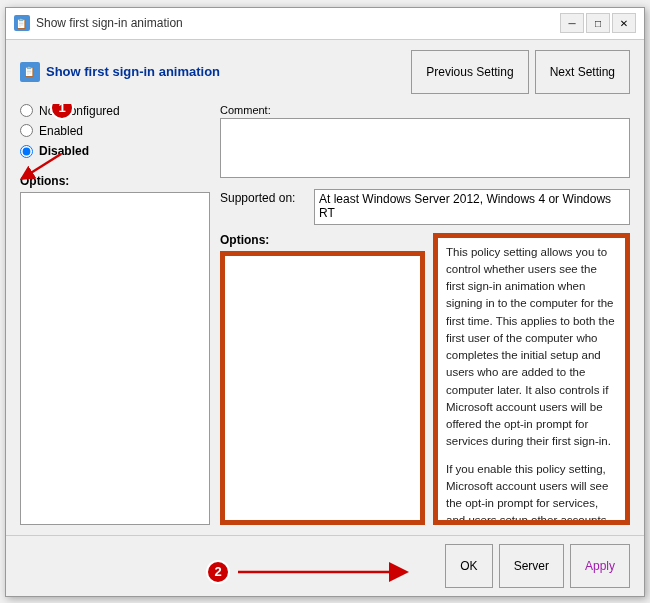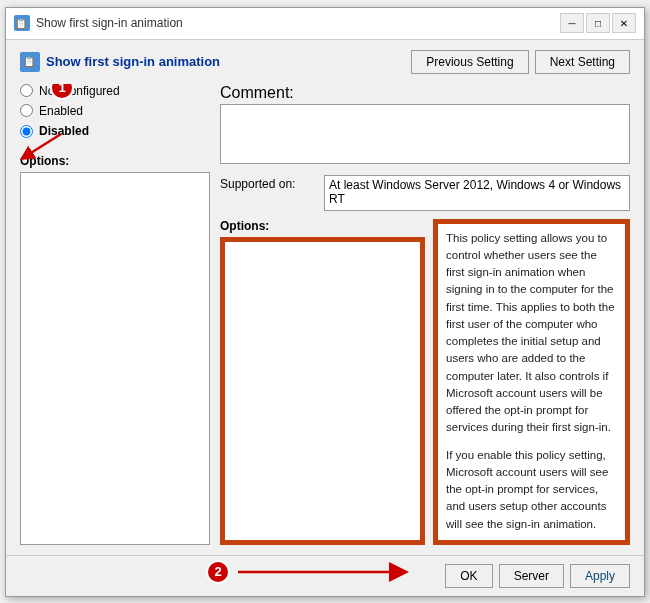--- a/index.html
+++ b/index.html
@@ -102,21 +102,21 @@
     .header-buttons {
       display: flex;
       gap: 6px;
     }
     .btn {
       padding: 4px 14px;
       font-size: 12px;
       background: #f0f0f0;
       border: 1px solid #999;
       cursor: pointer;
-      height: 24px;
+      height: 44px;
       font-family: 'Segoe UI', sans-serif;
     }
     .main-content {
       display: flex;
       flex: 1;
       overflow: hidden;
     }
     .left-panel {
       width: 200px;
       min-width: 200px;
@@ -154,39 +154,39 @@
     .right-panel {
       flex: 1;
       display: flex;
       flex-direction: column;
       overflow: hidden;
     }
     .comment-section {
       margin-bottom: 8px;
     }
     .comment-label {
-      font-size: 16px;
+      font-size: 11px;
       margin-bottom: 2px;
     }
     .comment-box {
       width: 100%;
       height: 60px;
       border: 1px solid #999;
       background: #fff;
       resize: none;
       font-family: 'Segoe UI', sans-serif;
       font-size: 12px;
       padding: 2px 4px;
       overflow-y: scroll;
     }
     .supported-section {
       display: flex;
       align-items: flex-start;
       margin-bottom: 8px;
-      gap: 14px;
+      gap: 4px;
     }
     .supported-label {
       font-size: 12px;
       white-space: nowrap;
       padding-top: 2px;
       min-width: 90px;
     }
     .supported-box {
       flex: 1;
       border: 1px solid #999;
@@ -369,15 +369,15 @@
         <defs>
           <marker id="arrowhead2" markerWidth="8" markerHeight="8" refX="4" refY="4" orient="auto">
             <polygon points="0 0, 8 4, 0 8" fill="#cc0000"></polygon>
           </marker>
         </defs>
         <line x1="4" y1="14" x2="165" y2="14" stroke="#cc0000" stroke-width="2.5" marker-end="url(#arrowhead2)"></line>
       </svg>
     </div>
     <button class="btn">OK</button>
     <button class="btn">Server</button>
-    <button class="btn" disabled="" style="color:#0c4a6e;">Apply</button>
+    <button class="btn" disabled="" style="color:#a21caf;">Apply</button>
   </div>
 </div>
 
 </body></html>

